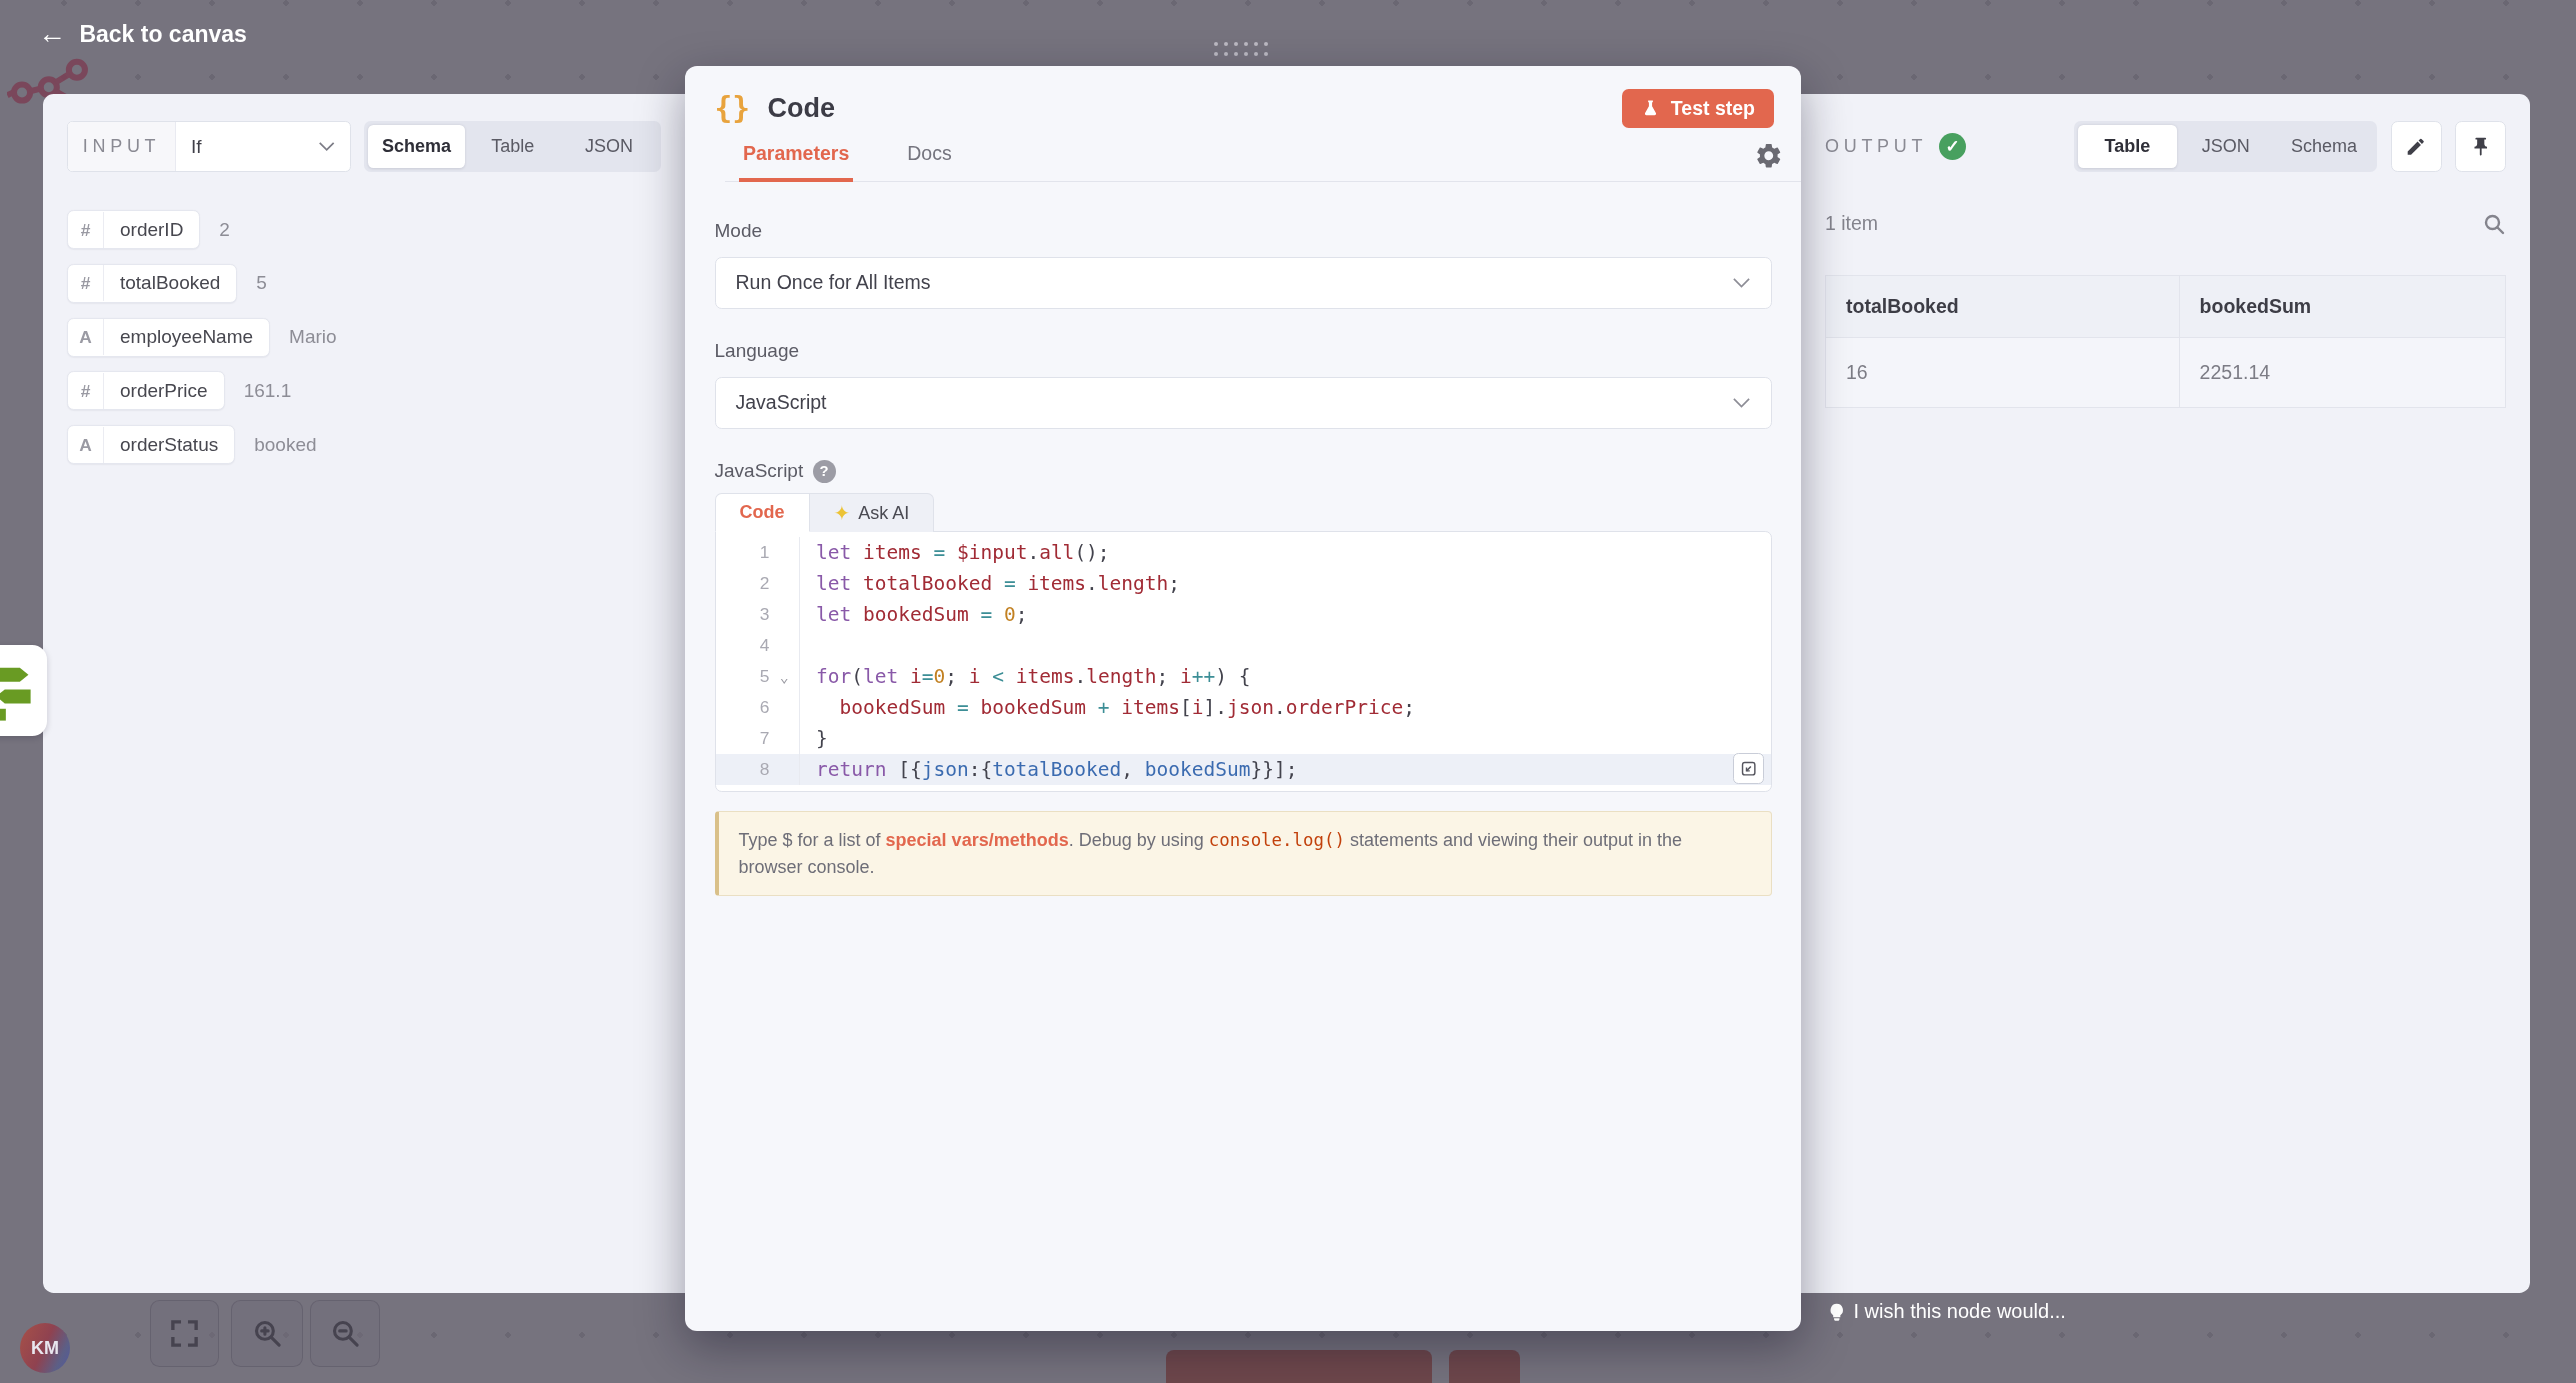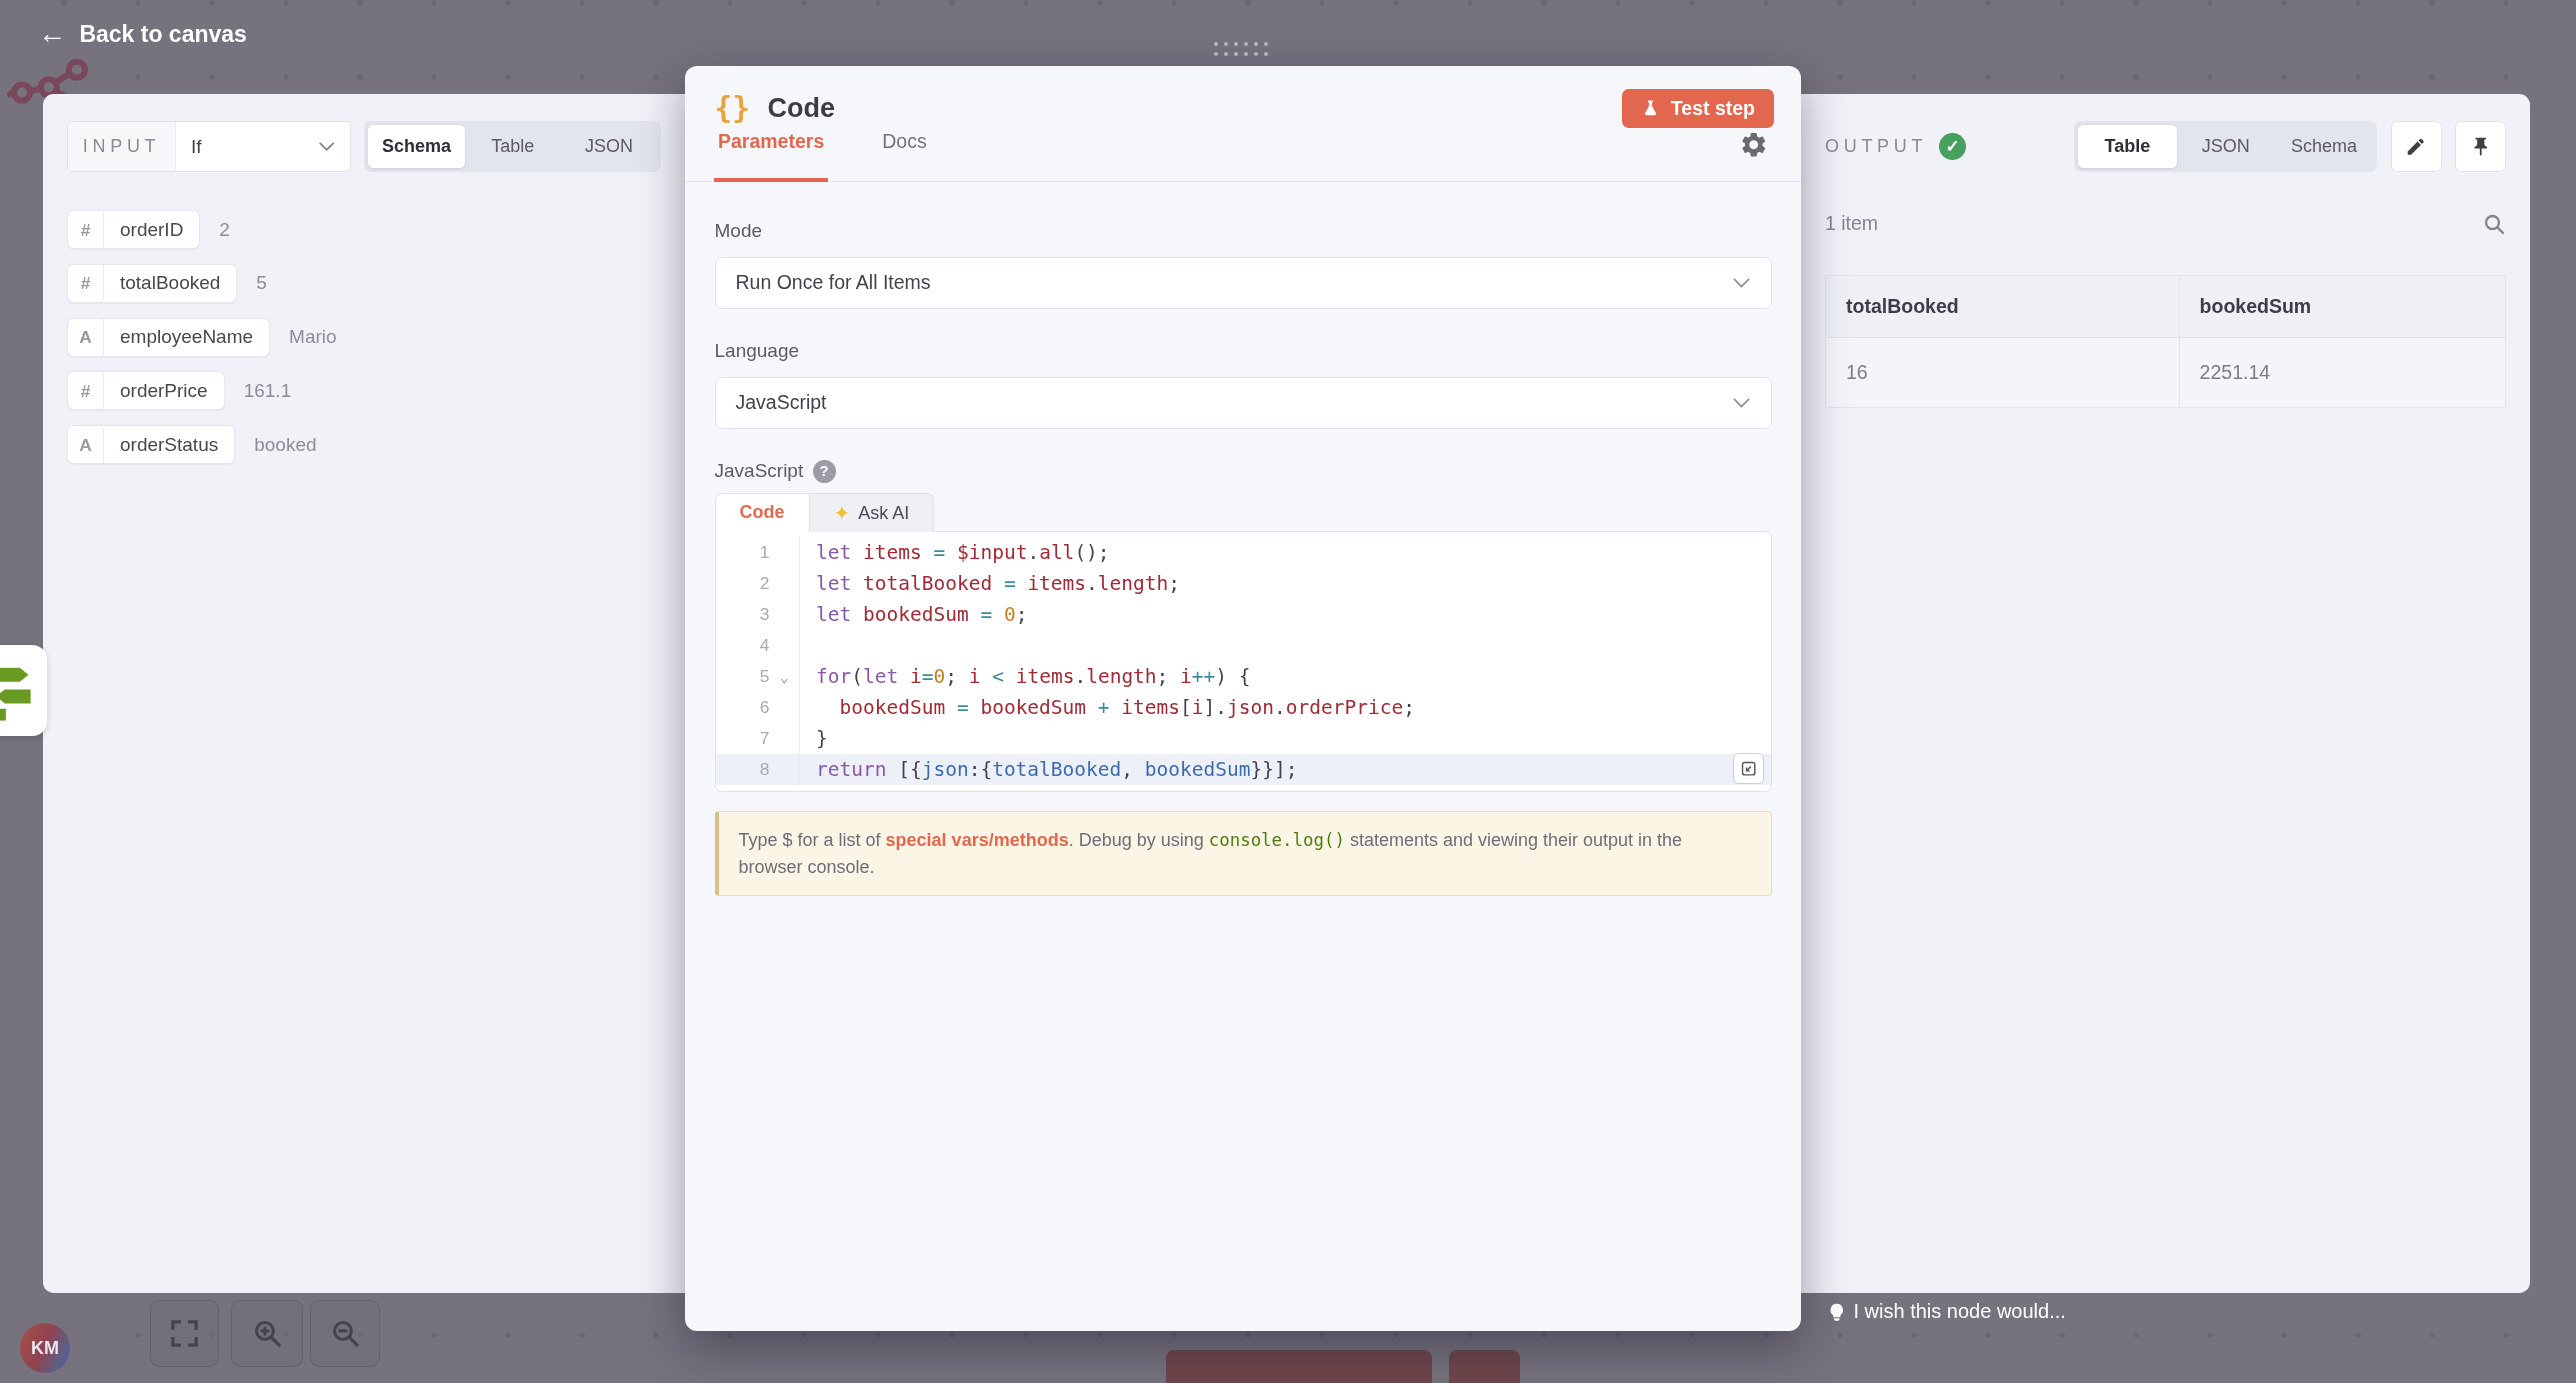--- a/index.html
+++ b/index.html
@@ -58,21 +58,21 @@
   .pval { font-size:19px; color:#8d8d96; }
 
   
   .modal { position:absolute; left:685px; top:66px; width:1116px; height:1265px; background:#f6f7fb;
     border-radius:12px; box-shadow:0 16px 47px rgba(18,14,38,.40); z-index:5; overflow:hidden; }
   .m-header { display:flex; align-items:center; padding:20px 27px 0 29.5px; height:64px; }
   .braces { color:#e8a33d; font-size:29.5px; font-weight:700; font-family:"DejaVu Sans Mono",monospace; }
   .m-title { font-size:27px; font-weight:700; color:#3c3c46; margin-left:17.4px; flex:1; }
   .test-btn { background:var(--accent); color:#fff; font-size:19.5px; font-weight:700; border:none;
     border-radius:6.7px; height:39px; padding:0 19px; display:flex; align-items:center; gap:11px; cursor:pointer; }
-  .tabbar { display:flex; padding:0 33px; border-bottom:1.3px solid #e2e4ec; height:52px; }
+  .tabbar { display:flex; align-items:flex-end; padding:0 18px; border-bottom:1.3px solid #e2e4ec; height:52px;margin-left:40px; }
   .tab { font-size:19.5px; padding-bottom:16px; position:relative; color:#74747e; cursor:pointer; }
   .tab.active { color:var(--accent); font-weight:700; }
   .tab.active::after { content:""; position:absolute; left:-4px; right:-4px; bottom:-1.3px; height:4px; background:var(--accent); }
   .tab + .tab { margin-left:58px; }
   .gear { margin-left:auto; margin-bottom:10.7px; cursor:pointer; display:flex; }
   .m-body { padding:38px 29.5px 0; }
   .f-label { font-size:19px; color:#5b5b65; margin-bottom:14.8px; display:flex; align-items:center; gap:9.4px; }
   .select-box { height:52px; background:#fff; border:1.3px solid #dfe2ea; border-radius:6.7px;
     display:flex; align-items:center; padding:0 20px; font-size:19.5px; color:#42424c; margin-bottom:31px; cursor:pointer; }
   .select-box .chev { margin-left:auto; }
@@ -92,21 +92,21 @@
   .cl .fold { width:29.5px; text-align:center; color:#9a9aa2; font-size:14.8px; flex-shrink:0; }
   .cl .ct { border-left:1.3px solid #e8eaf0; padding-left:16px; white-space:pre; flex:1; height:100%; display:flex; align-items:center; }
   .ct .k{color:var(--syn_keyword);} .ct .v{color:var(--syn_variable);} .ct .o{color:var(--syn_operator);}
   .ct .n{color:var(--syn_number);} .ct .p{color:var(--syn_punct);} .ct .b{color:var(--syn_property);}
   .expand-btn { position:absolute; right:6.7px; bottom:6.7px; width:31px; height:31px; background:#fff;
     border:1.3px solid #c9cdd8; border-radius:5.4px; display:flex; align-items:center; justify-content:center; cursor:pointer; }
   .hint { margin-top:19px; background:var(--warning_bg); border:1.3px solid #eadfc3;
     border-left:4px solid var(--warning_border); border-radius:4px; padding:14.8px 20px;
     font-size:18px; color:#6e6e78; line-height:27px; }
   .hint .link { color:var(--accent); font-weight:700; cursor:pointer; }
-  .hint .mono { font-family:"DejaVu Sans Mono",monospace; font-size:17.4px; color:#4d7c0f; }
+  .hint .mono { font-family:"DejaVu Sans Mono",monospace; font-size:17.4px; color:#c2410c; }
 
   
   .output-panel { left:1801px; width:729px; border-radius:0 10.7px 10.7px 0; }
   .out-label-wrap { display:flex; align-items:center; gap:12px; }
   .out-label { letter-spacing:4.7px; color:#8a8a93; font-size:18px; }
   .check { width:27px; height:27px; border-radius:50%; background:var(--success); color:#fff;
     font-size:17px; font-weight:700; display:flex; align-items:center; justify-content:center; }
   .output-panel .seg { width:303px; margin-left:auto; }
   .icon-btn { width:51px; height:51px; background:#fff; border:1.3px solid #dfe2ea; border-radius:6.7px;
     margin-left:13.4px; display:flex; align-items:center; justify-content:center; cursor:pointer; flex-shrink:0; }

